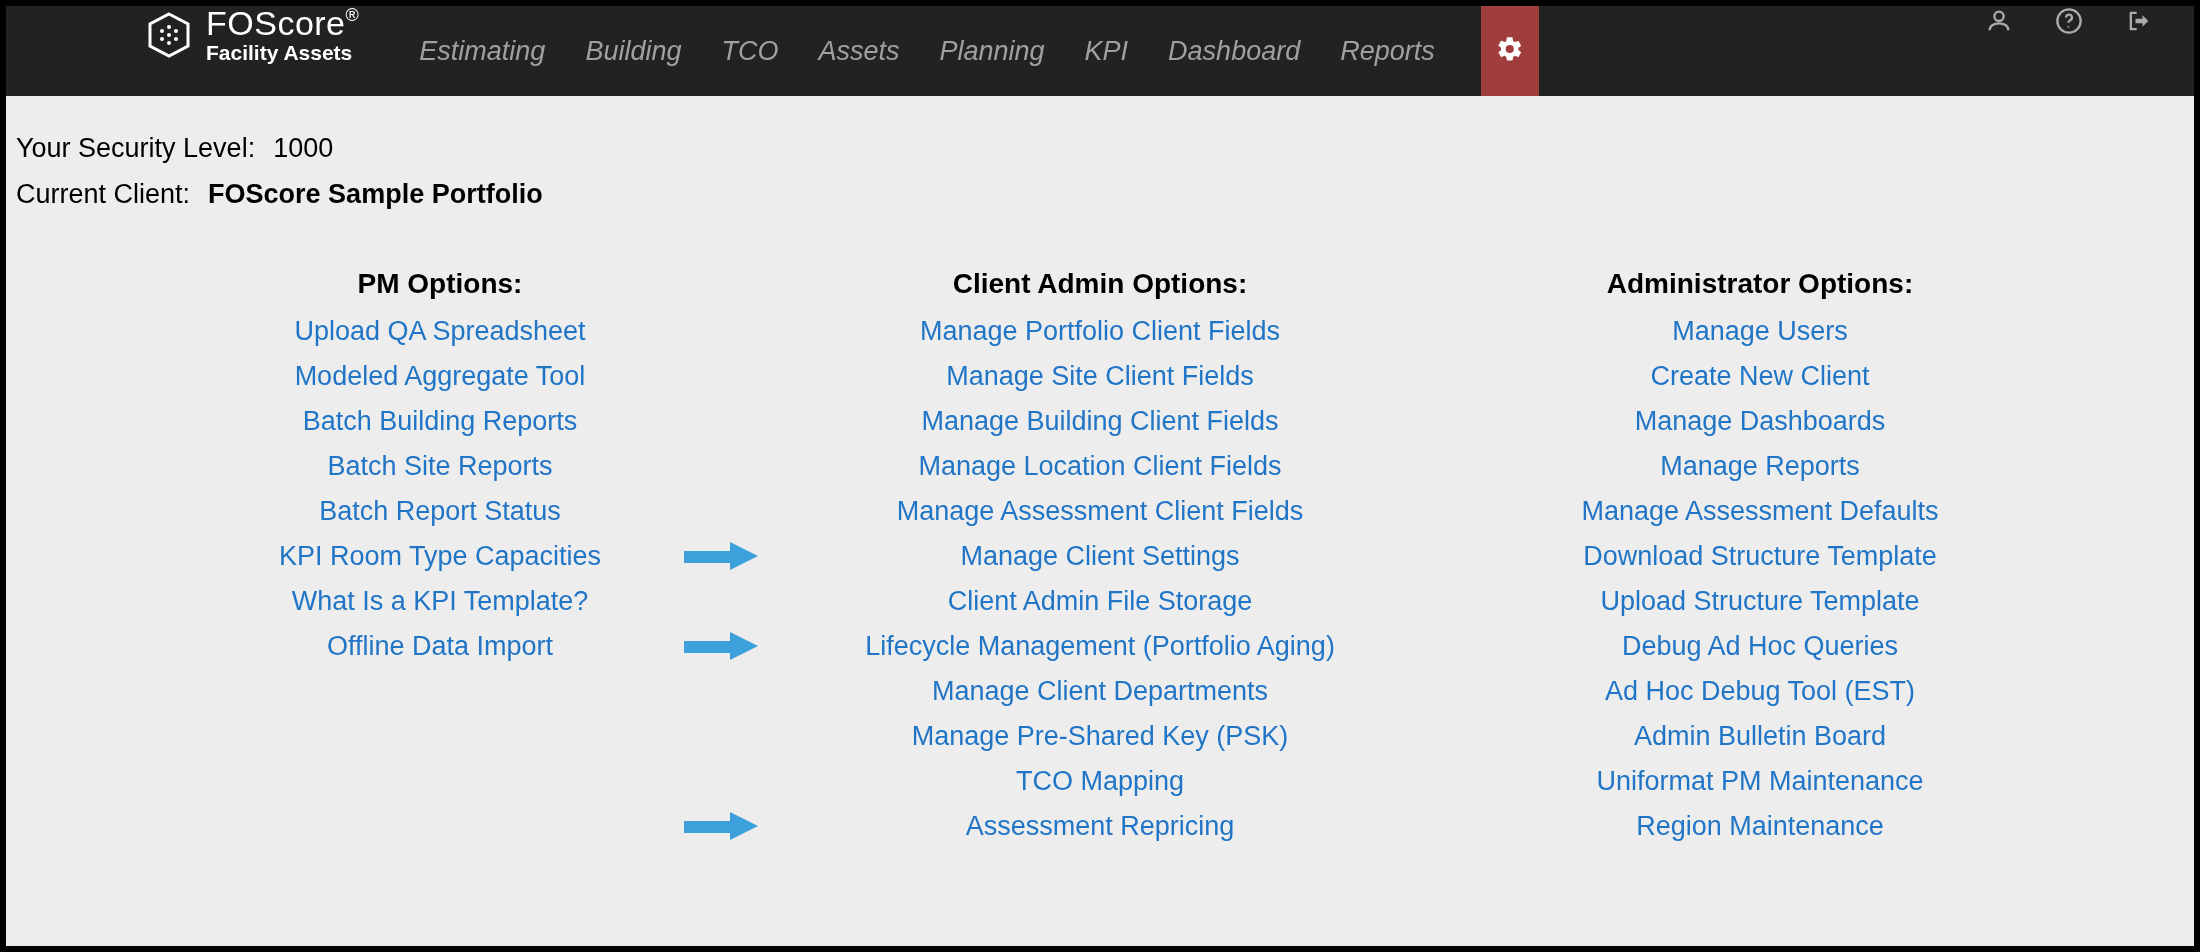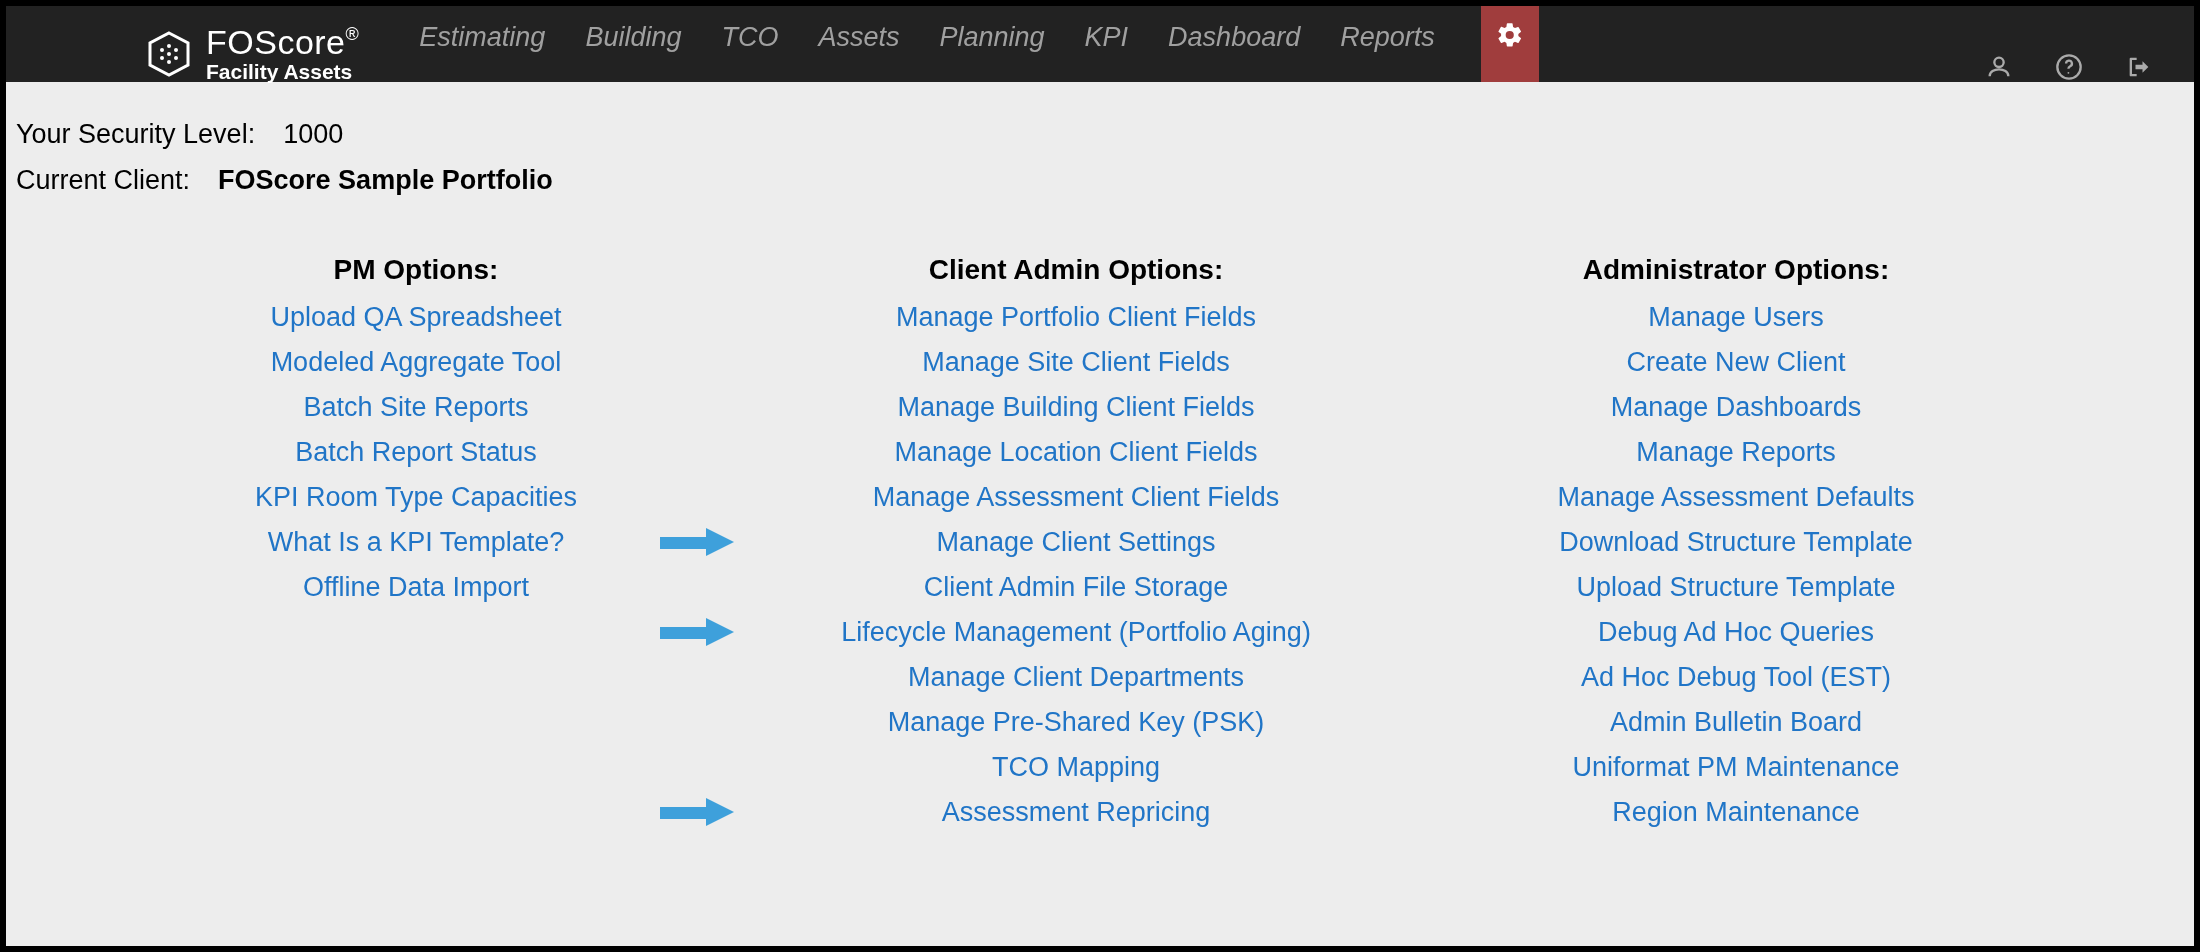--- a/index.html
+++ b/index.html
@@ -6,23 +6,23 @@
   body {
     font-family: Arial, Helvetica, sans-serif;
     background: #ededed;
     width: 2200px;
     height: 952px;
     overflow: hidden;
     border: 6px solid #000;
   }
   .topbar {
     background: #222;
-    height: 76px;
-    display: flex;
-    align-items: flex-end;
+    height: 90px;
+    display: flex;
+    align-items: flex-start;
     padding: 0 40px 0 140px;
     position: relative;
   }
   .logo-area {
     display: flex;
     align-items: center;
     gap: 14px;
     margin-right: 60px;
   }
   .logo-icon {
@@ -89,29 +89,29 @@
 
   .content {
     padding: 30px 10px 10px 10px;
   }
   .meta {
     font-size: 27px;
     color: #000;
     line-height: 1.7;
     margin-bottom: 50px;
   }
-  .meta .row { display: flex; gap: 28px; }
+  .meta .row { display: flex; gap: 18px; }
   .meta .lbl { }
   .meta .val { }
   .meta .val.bold { font-weight: 700; }
 
   .columns {
     display: flex;
     width: 100%;
-    justify-content: flex-start;
+    justify-content: center;
     padding: 0 70px;
   }
   .col {
     text-align: center;
     width: 660px;
   }
   .col h3 {
     font-size: 28px;
     font-weight: 700;
     color: #000;
@@ -219,20 +219,21 @@
     </div>
   </div>
 
   <div class="columns">
 
     <div class="col">
       <h3>PM Options:</h3>
       <ul class="link-list" id="pm-list">
           <li><a>Upload QA Spreadsheet</a></li>
           <li><a>Modeled Aggregate Tool</a></li>
+          <li><a>Batch Building Reports</a></li>
           <li><a>Batch Site Reports</a></li>
           <li><a>Batch Report Status</a></li>
           <li><a>KPI Room Type Capacities</a></li>
           <li><a>What Is a KPI Template?</a></li>
           <li><a>Offline Data Import</a></li>
         </ul>
     </div>
 
     <div class="col middle">
       <h3>Client Admin Options:</h3>

